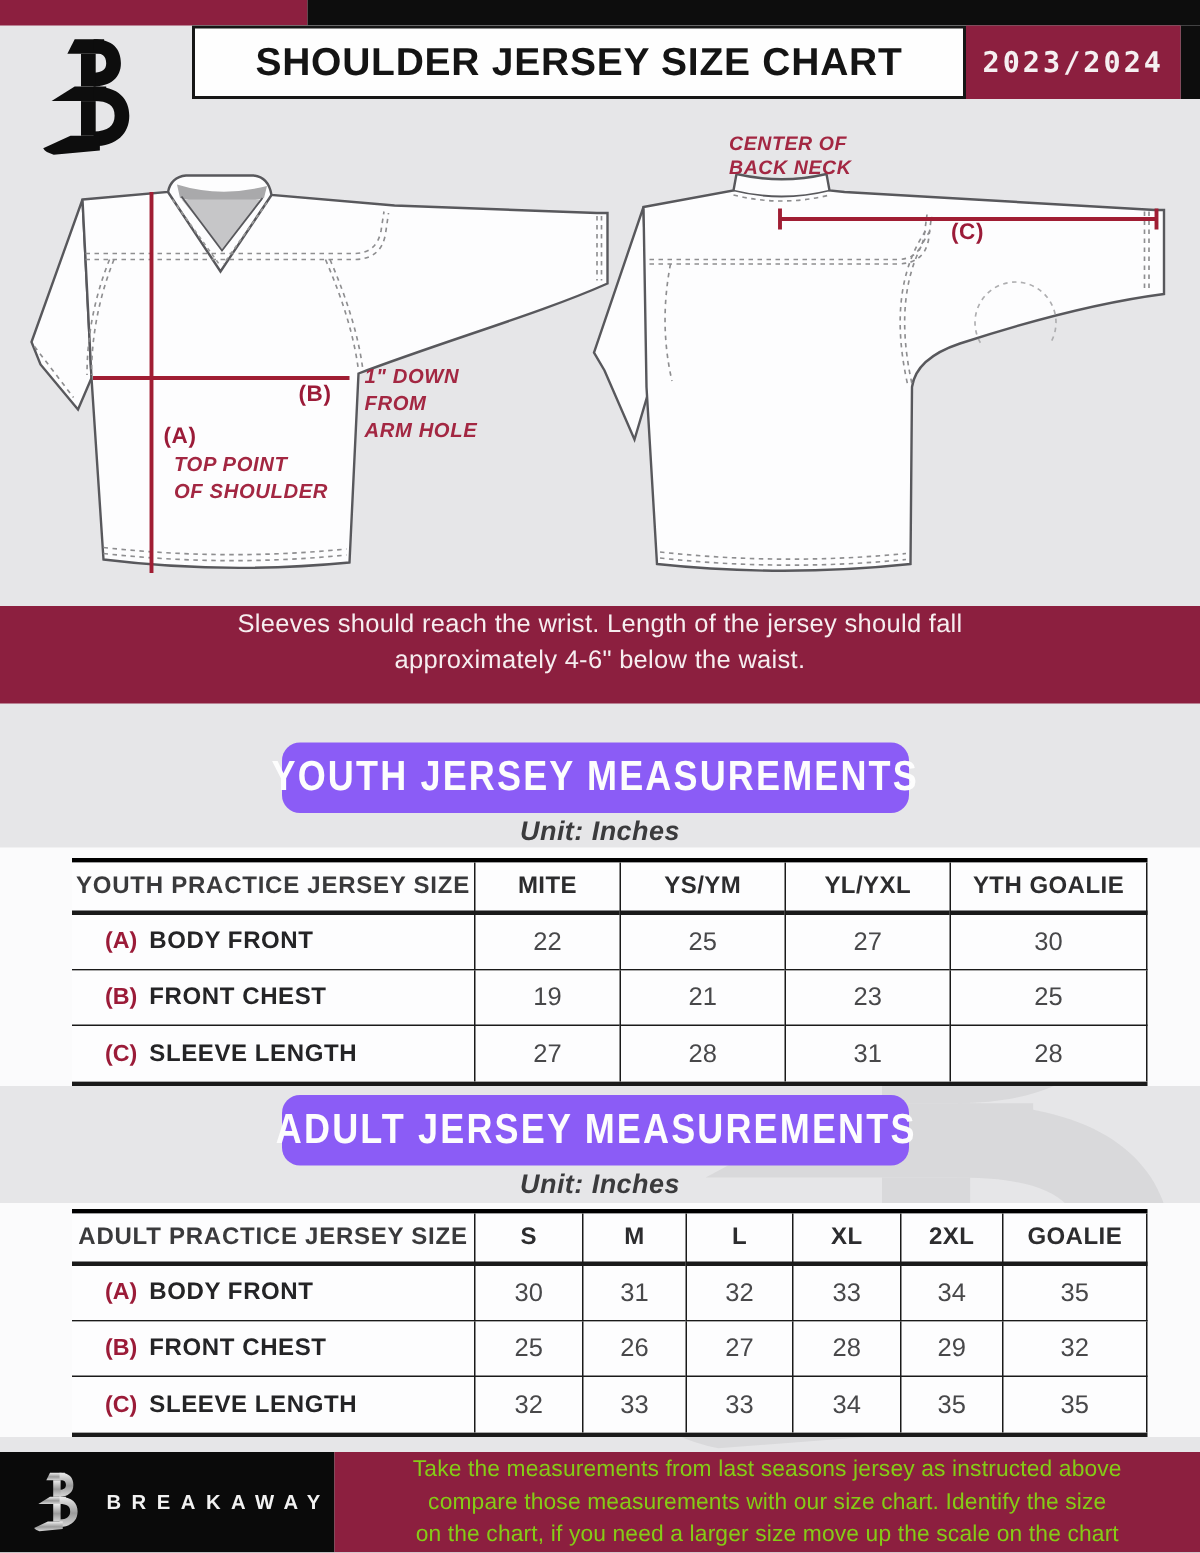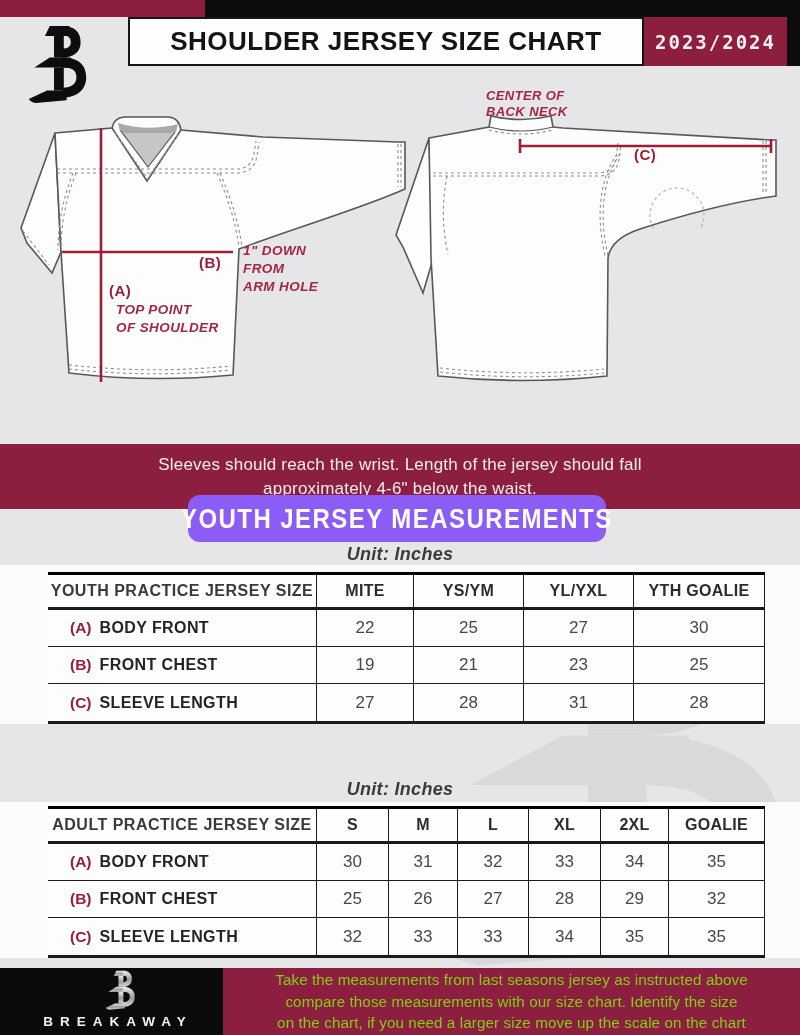--- a/index.html
+++ b/index.html
@@ -19,22 +19,22 @@
   .logo-main{left:26px;top:20px;width:70px;height:92px;}
 
   
   .diagram-svg{left:0;top:66px;}
   .anno{color:#A32742;font-style:italic;font-weight:600;line-height:16px;font-size:13px;letter-spacing:.4px;}
   .anno-bold{color:#9B1B38;font-weight:800;font-size:15px;font-style:normal;}
   .note-b{line-height:18px;font-size:13.5px;}
   .note-a{line-height:18px;font-size:13.5px;}
 
   
-  .notice{left:0;top:444px;width:800px;height:65px;background:#8C1F3F;display:flex;flex-direction:column;
-    align-items:center;justify-content:center;}
+  .notice{left:0;top:404px;width:800px;height:65px;background:#8C1F3F;display:flex;flex-direction:column;
+    align-items:center;}
   .notice div{color:#F6EDEF;font-size:17px;line-height:24px;letter-spacing:.2px;}
 
   
   .white-band-1{left:0;top:565px;width:800px;height:159px;background:#FBFBFC;}
   .white-band-2{left:0;top:802px;width:800px;height:156px;background:#FBFBFC;}
   .watermark{left:420px;top:548px;width:420px;height:460px;opacity:.07;}
 
   .banner{width:418px;height:47px;background:#8b5cf6;border-radius:12px;display:flex;align-items:center;justify-content:center;}
   .banner span{color:#FDFDFD;font-size:25px;font-weight:700;letter-spacing:1.5px;display:inline-block;transform:scale(.96,1.12);white-space:nowrap;}
   .banner-youth{left:188px;top:495px;}
@@ -55,21 +55,21 @@
   .cell.mid{border-bottom:1.6px solid #1A1A1A;height:37px;}
   .cell.bot{height:37px;}
   .th-first{font-size:16px;font-weight:600;color:#3A3A3C;letter-spacing:.5px;}
   .cell.hdr.first{justify-content:center;padding-left:0;}
   .th{font-size:16px;font-weight:700;color:#2C2C2E;letter-spacing:.3px;}
   .key{color:#9B1B38;font-weight:800;font-size:15.5px;margin-right:8px;}
   .lbl{color:#242426;font-weight:600;font-size:16px;letter-spacing:.4px;}
   .num{font-size:17px;color:#48484A;font-weight:500;}
 
   
-  .footer-black{left:0;top:968px;width:223px;height:67px;background:#0A0A0A;display:flex;align-items:center;flex-direction:column;}
+  .footer-black{left:0;top:968px;width:223px;height:67px;background:#0A0A0A;display:flex;align-items:center;}
   .footer-logo{width:38px;height:46px;margin-left:20px;}
   .footer-brand{color:#F2F2F2;font-size:13.5px;font-weight:700;letter-spacing:7px;margin-left:13px;white-space:nowrap;}
   .footer-maroon{left:223px;top:968px;width:577px;height:67px;background:#8C1F3F;display:flex;flex-direction:column;
     align-items:center;justify-content:center;}
   .footer-maroon div{color:#84cc16;font-size:15.2px;line-height:21.5px;letter-spacing:.1px;white-space:nowrap;}
 </style>
 </head>
 <body>
 
 <svg width="0" height="0" style="position:absolute">
@@ -255,20 +255,23 @@
         <span class="num">28</span>
       </div>
     <div class="cell bot">
         <span class="num">31</span>
       </div>
     <div class="cell bot last">
         <span class="num">28</span>
       </div>
   </div>
 
+  <div class="abs banner banner-adult">
+    <span>ADULT JERSEY MEASUREMENTS</span>
+  </div>
   <div class="abs unit unit-adult">Unit: Inches</div>
 
   <div class="abs mtable adult-table">
     <div class="cell hdr first">
         <span class="th-first">ADULT PRACTICE JERSEY SIZE</span>
       </div>
     <div class="cell hdr">
         <span class="th">S</span>
       </div>
     <div class="cell hdr">

